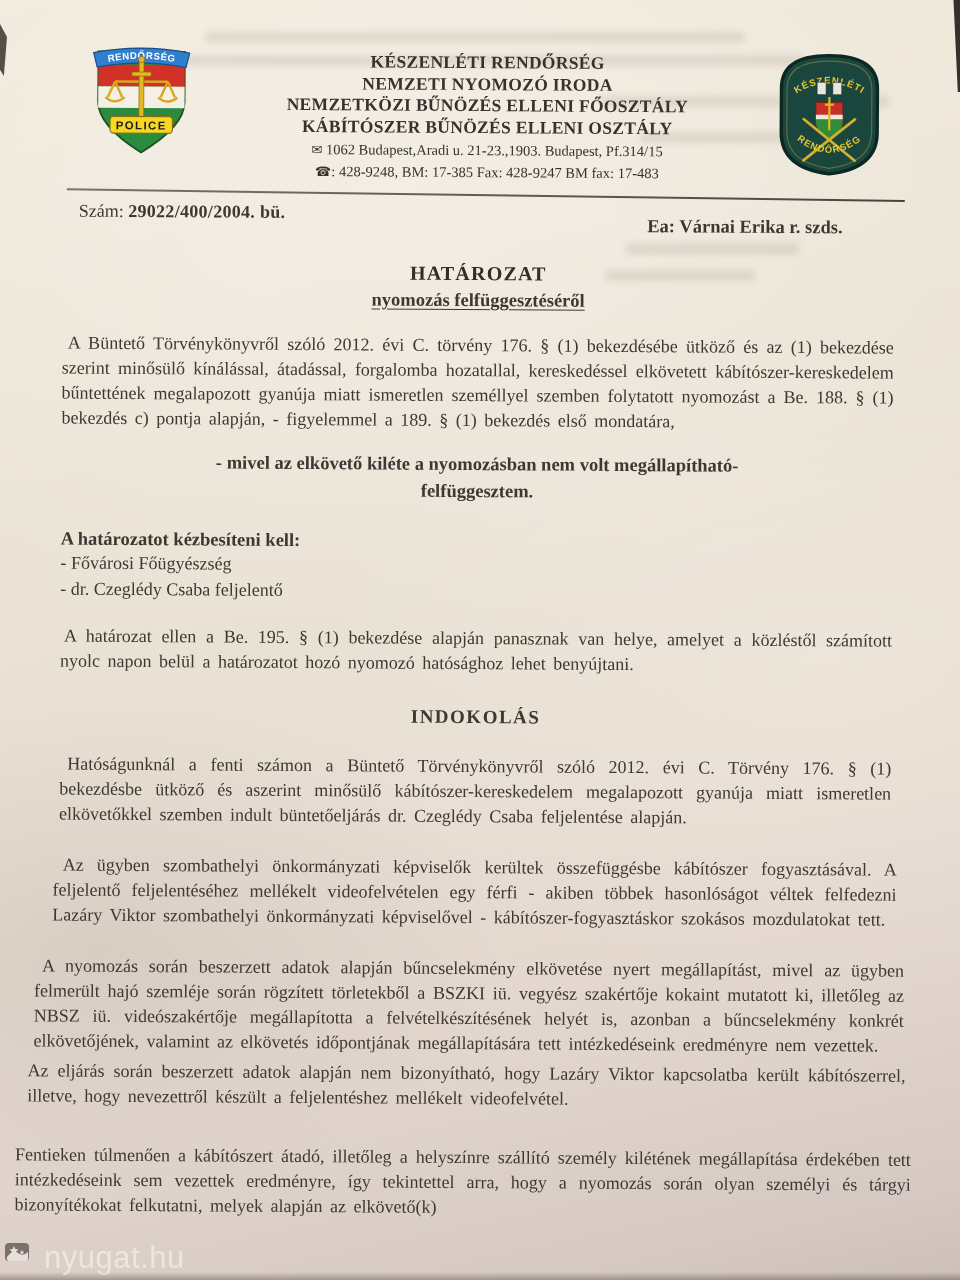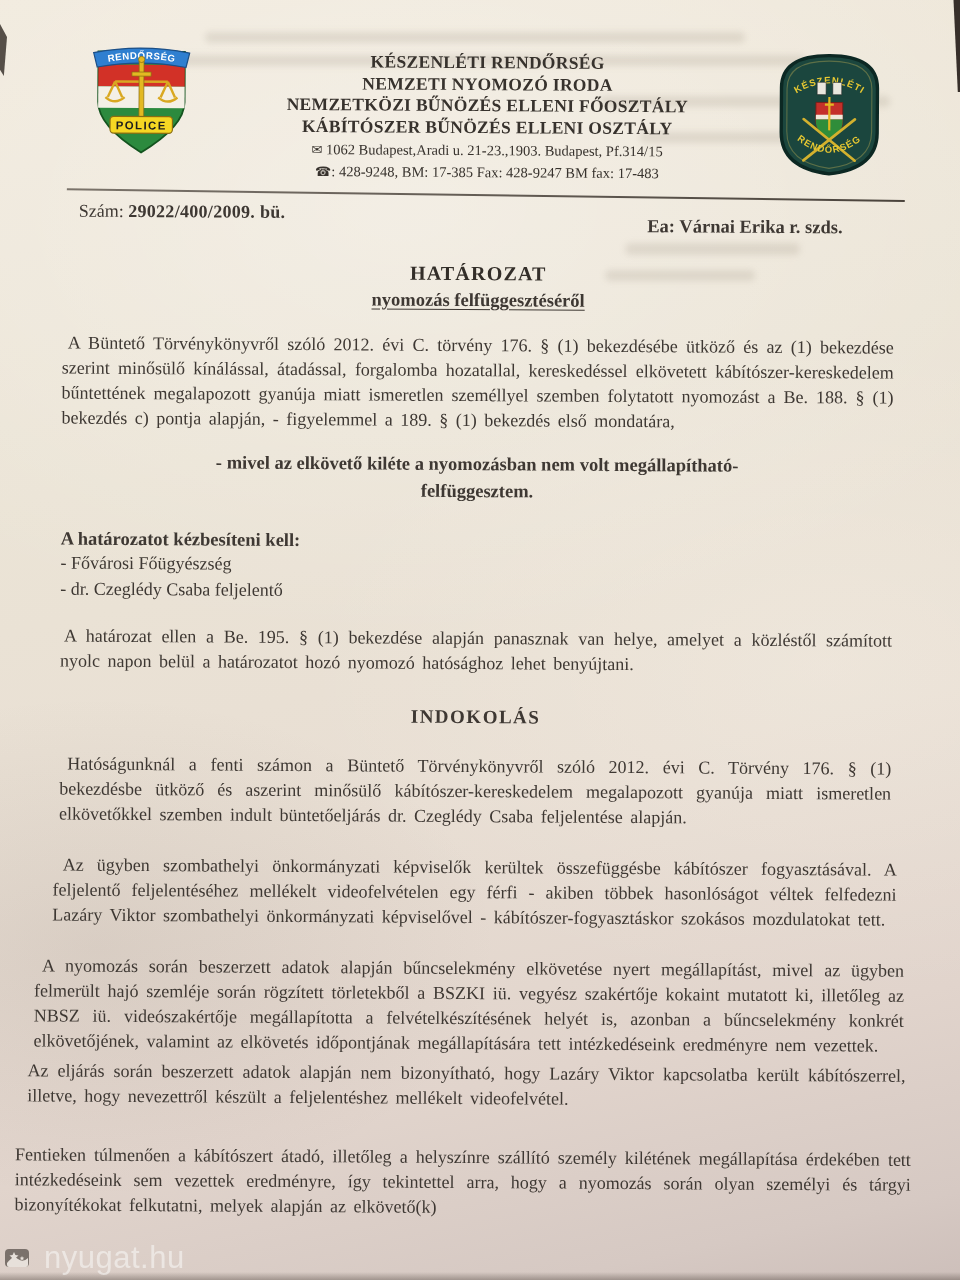--- a/index.html
+++ b/index.html
@@ -46,21 +46,21 @@
   .ruling{margin-top:18px;text-align:center;font-weight:bold;font-size:18.5px;line-height:27px;}
   .deliv-h{margin-top:26px;font-weight:bold;font-size:18.5px;}
   .deliv-i{font-size:18px;line-height:26px;}
   .appeal{margin-top:22px;text-indent:4px;}
   .sect{margin-top:30px;text-align:center;font-weight:bold;font-size:19px;letter-spacing:1.5px;}
   .jp1{margin-top:26px;text-indent:8px;}
   .jp2{margin-top:26px;text-indent:10px;margin-left:-6px;margin-right:-6px;}
   .jp3{margin-top:26px;text-indent:8px;margin-left:-24px;margin-right:-14px;}
   .jp4{margin-top:5px;margin-left:-30px;margin-right:-16px;}
   .jp5{margin-top:34px;margin-left:-42px;margin-right:-22px;}
-  .watermark{position:absolute;left:5px;bottom:4px;display:flex;align-items:center;gap:3px;
+  .watermark{position:absolute;left:5px;bottom:4px;display:flex;align-items:flex-start;gap:3px;
     font-family:"Liberation Sans", sans-serif;font-size:31px;color:rgba(250,250,248,0.55);
     letter-spacing:.5px;}
   .wm-icon{width:36px;height:24px;opacity:.6;}
   svg text{font-family:"Liberation Sans", sans-serif;}
 </style>
 </head>
 <body>
 
 <div class="stage">
   <div class="paper"></div>
@@ -145,21 +145,21 @@
           </text>
         </svg>
       </div>
     </div>
 
     <div class="rule"></div>
 
     <div class="ref-row">
       <div class="ref-left">
         <span>Szám:</span>
-        <b>29022/400/2009. bü.</b>
+        <b>29022/400/2004. bü.</b>
       </div>
       <div class="ref-right">Ea: Várnai Erika r. szds.</div>
     </div>
 
     <div class="title">HATÁROZAT</div>
     <div class="subtitle">nyomozás felfüggesztéséről</div>
 
     <div class="para p-first">A Büntető Törvénykönyvről szóló 2012. évi C. törvény 176. § (1) bekezdésébe ütköző és az (1) bekezdése szerint minősülő kínálással, átadással, forgalomba hozatallal, kereskedéssel elkövetett kábítószer-kereskedelem bűntettének megalapozott gyanúja miatt ismeretlen személlyel szemben folytatott nyomozást a Be. 188. § (1) bekezdés c) pontja alapján,  - figyelemmel a 189. § (1) bekezdés első mondatára,</div>
 
     <div class="ruling">

